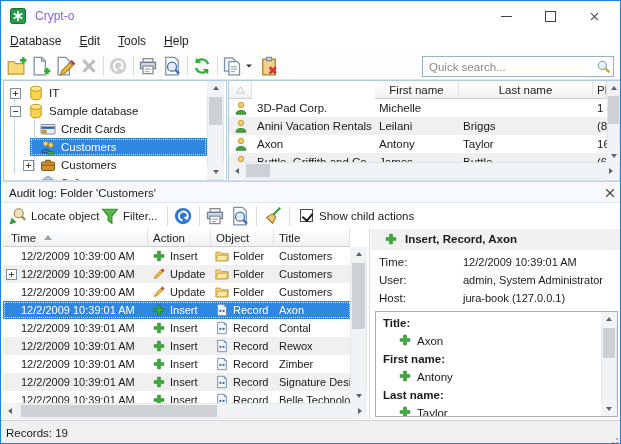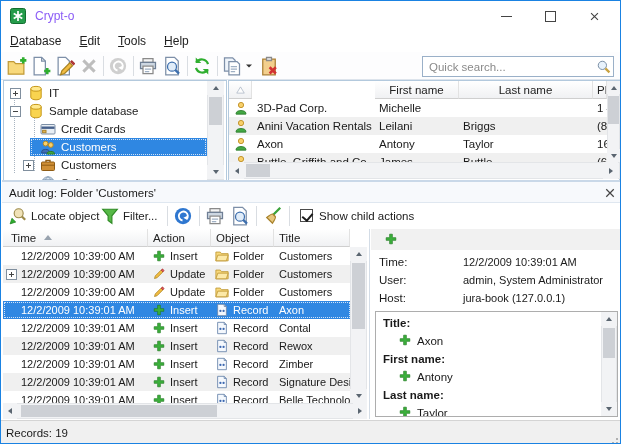--- a/index.html
+++ b/index.html
@@ -605,20 +605,21 @@
   <div class="sbthumb" style="left:20px;top:404px;width:196px;height:12px"></div>
   <div class="sbbtn" style="left:352px;top:402px;width:14px;height:16px">
       <div class="tr"></div>
     </div>
   <div class="a" style="left:368px;top:228px;width:1px;height:190px;background:#d3dce6"></div>
 
   <div class="dethdr">
     <svg class="ic12" style="left:14px;top:4px">
         <use href="#s-plus"></use>
       </svg>
+    <span class="t b" style="left:34px;top:1px">Insert, Record, Axon</span>
   </div>
   <span class="t" style="left:378px;top:252px">Time:</span>
   <span class="t" style="left:462px;top:252px;font-size:11px">12/2/2009 10:39:01 AM</span>
   <span class="t" style="left:378px;top:270px">User:</span>
   <span class="t" style="left:462px;top:270px;font-size:11px">admin, System Administrator</span>
   <span class="t" style="left:378px;top:288px">Host:</span>
   <span class="t" style="left:462px;top:288px;font-size:11px">jura-book (127.0.0.1)</span>
 
   <div class="frame" style="left:374px;top:310px;width:243px;height:106px;border-color:#adadad"></div>
   <div class="cliprows" style="left:375px;top:311px;width:223px;height:104px">

